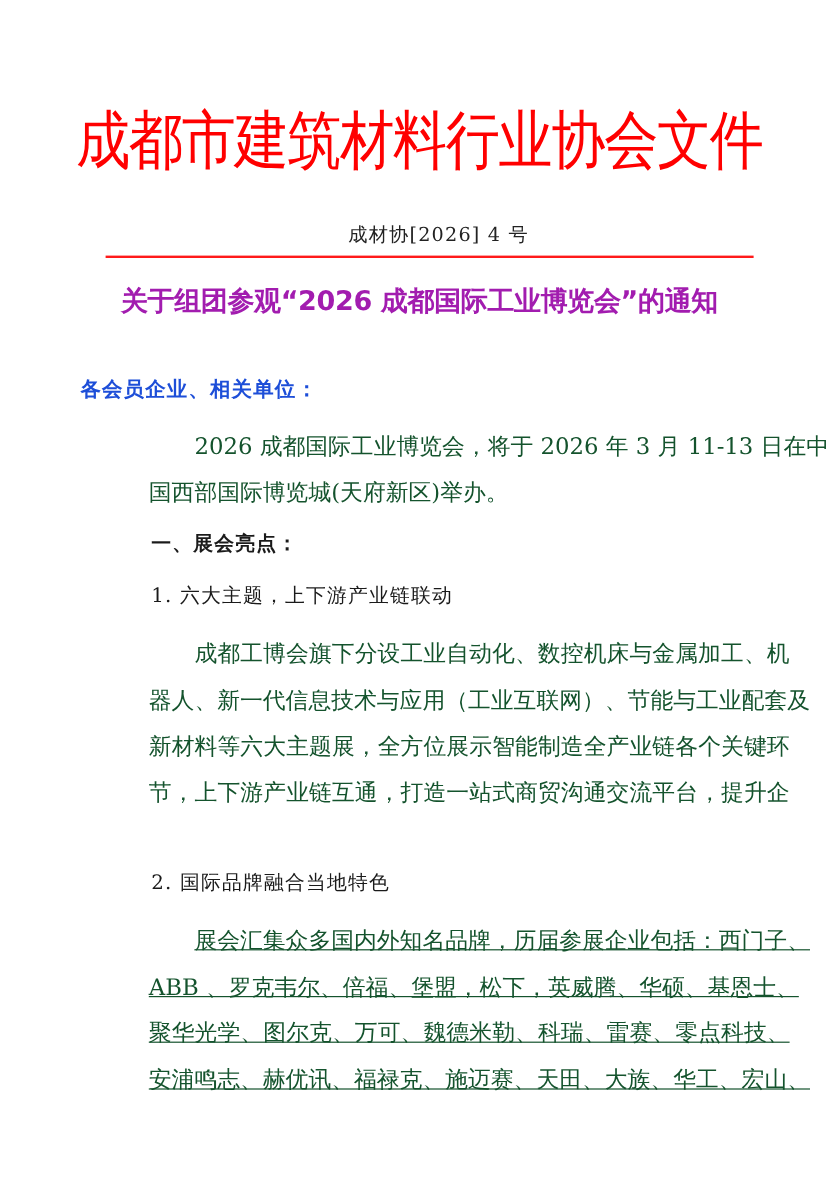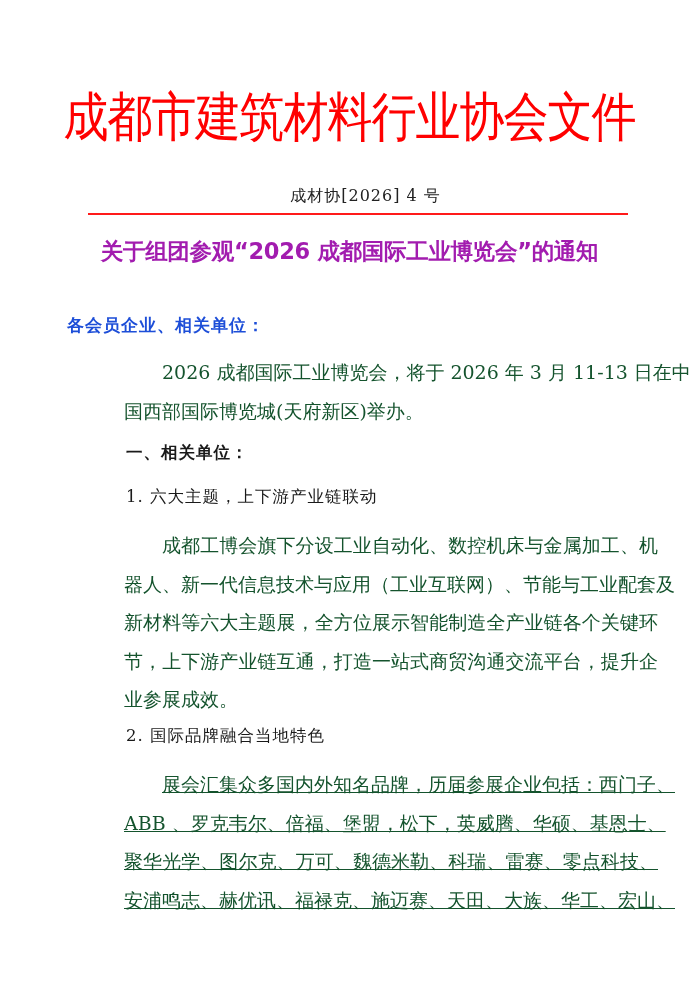--- a/index.html
+++ b/index.html
@@ -118,30 +118,29 @@
 
 <div class="doc-title">关于组团参观“2026 成都国际工业博览会”的通知</div>
 
 <div class="salutation">各会员企业、相关单位：</div>
 
 <div class="body-block" style="top: 353px;">
   <span class="line indent">2026 成都国际工业博览会，将于 2026 年 3 月 11-13 日在中</span>
   <span class="line last">国西部国际博览城(天府新区)举办。</span>
 </div>
 
-<div class="heading-line bold" style="top: 440px;">一、相关单位：</div>
+<div class="heading-line bold" style="top: 440px;">一、展会亮点：</div>
 
 <div class="heading-line" style="top: 484px;">1. 六大主题，上下游产业链联动</div>
 
 <div class="body-block" style="top: 526px;">
   <span class="line indent">成都工博会旗下分设工业自动化、数控机床与金属加工、机</span>
   <span class="line">器人、新一代信息技术与应用（工业互联网）、节能与工业配套及</span>
   <span class="line">新材料等六大主题展，全方位展示智能制造全产业链各个关键环</span>
   <span class="line">节，上下游产业链互通，打造一站式商贸沟通交流平台，提升企</span>
-  <span class="line last">业参展成效。</span>
 </div>
 
 <div class="heading-line" style="top: 723px;">2. 国际品牌融合当地特色</div>
 
 <div class="body-block" style="top: 765px; text-decoration: underline;">
   <span class="line indent">展会汇集众多国内外知名品牌，历届参展企业包括：西门子、</span>
   <span class="line">ABB 、罗克韦尔、倍福、堡盟，松下，英威腾、华硕、基恩士、</span>
   <span class="line">聚华光学、图尔克、万可、魏德米勒、科瑞、雷赛、零点科技、</span>
   <span class="line">安浦鸣志、赫优讯、福禄克、施迈赛、天田、大族、华工、宏山、</span>
 </div>

